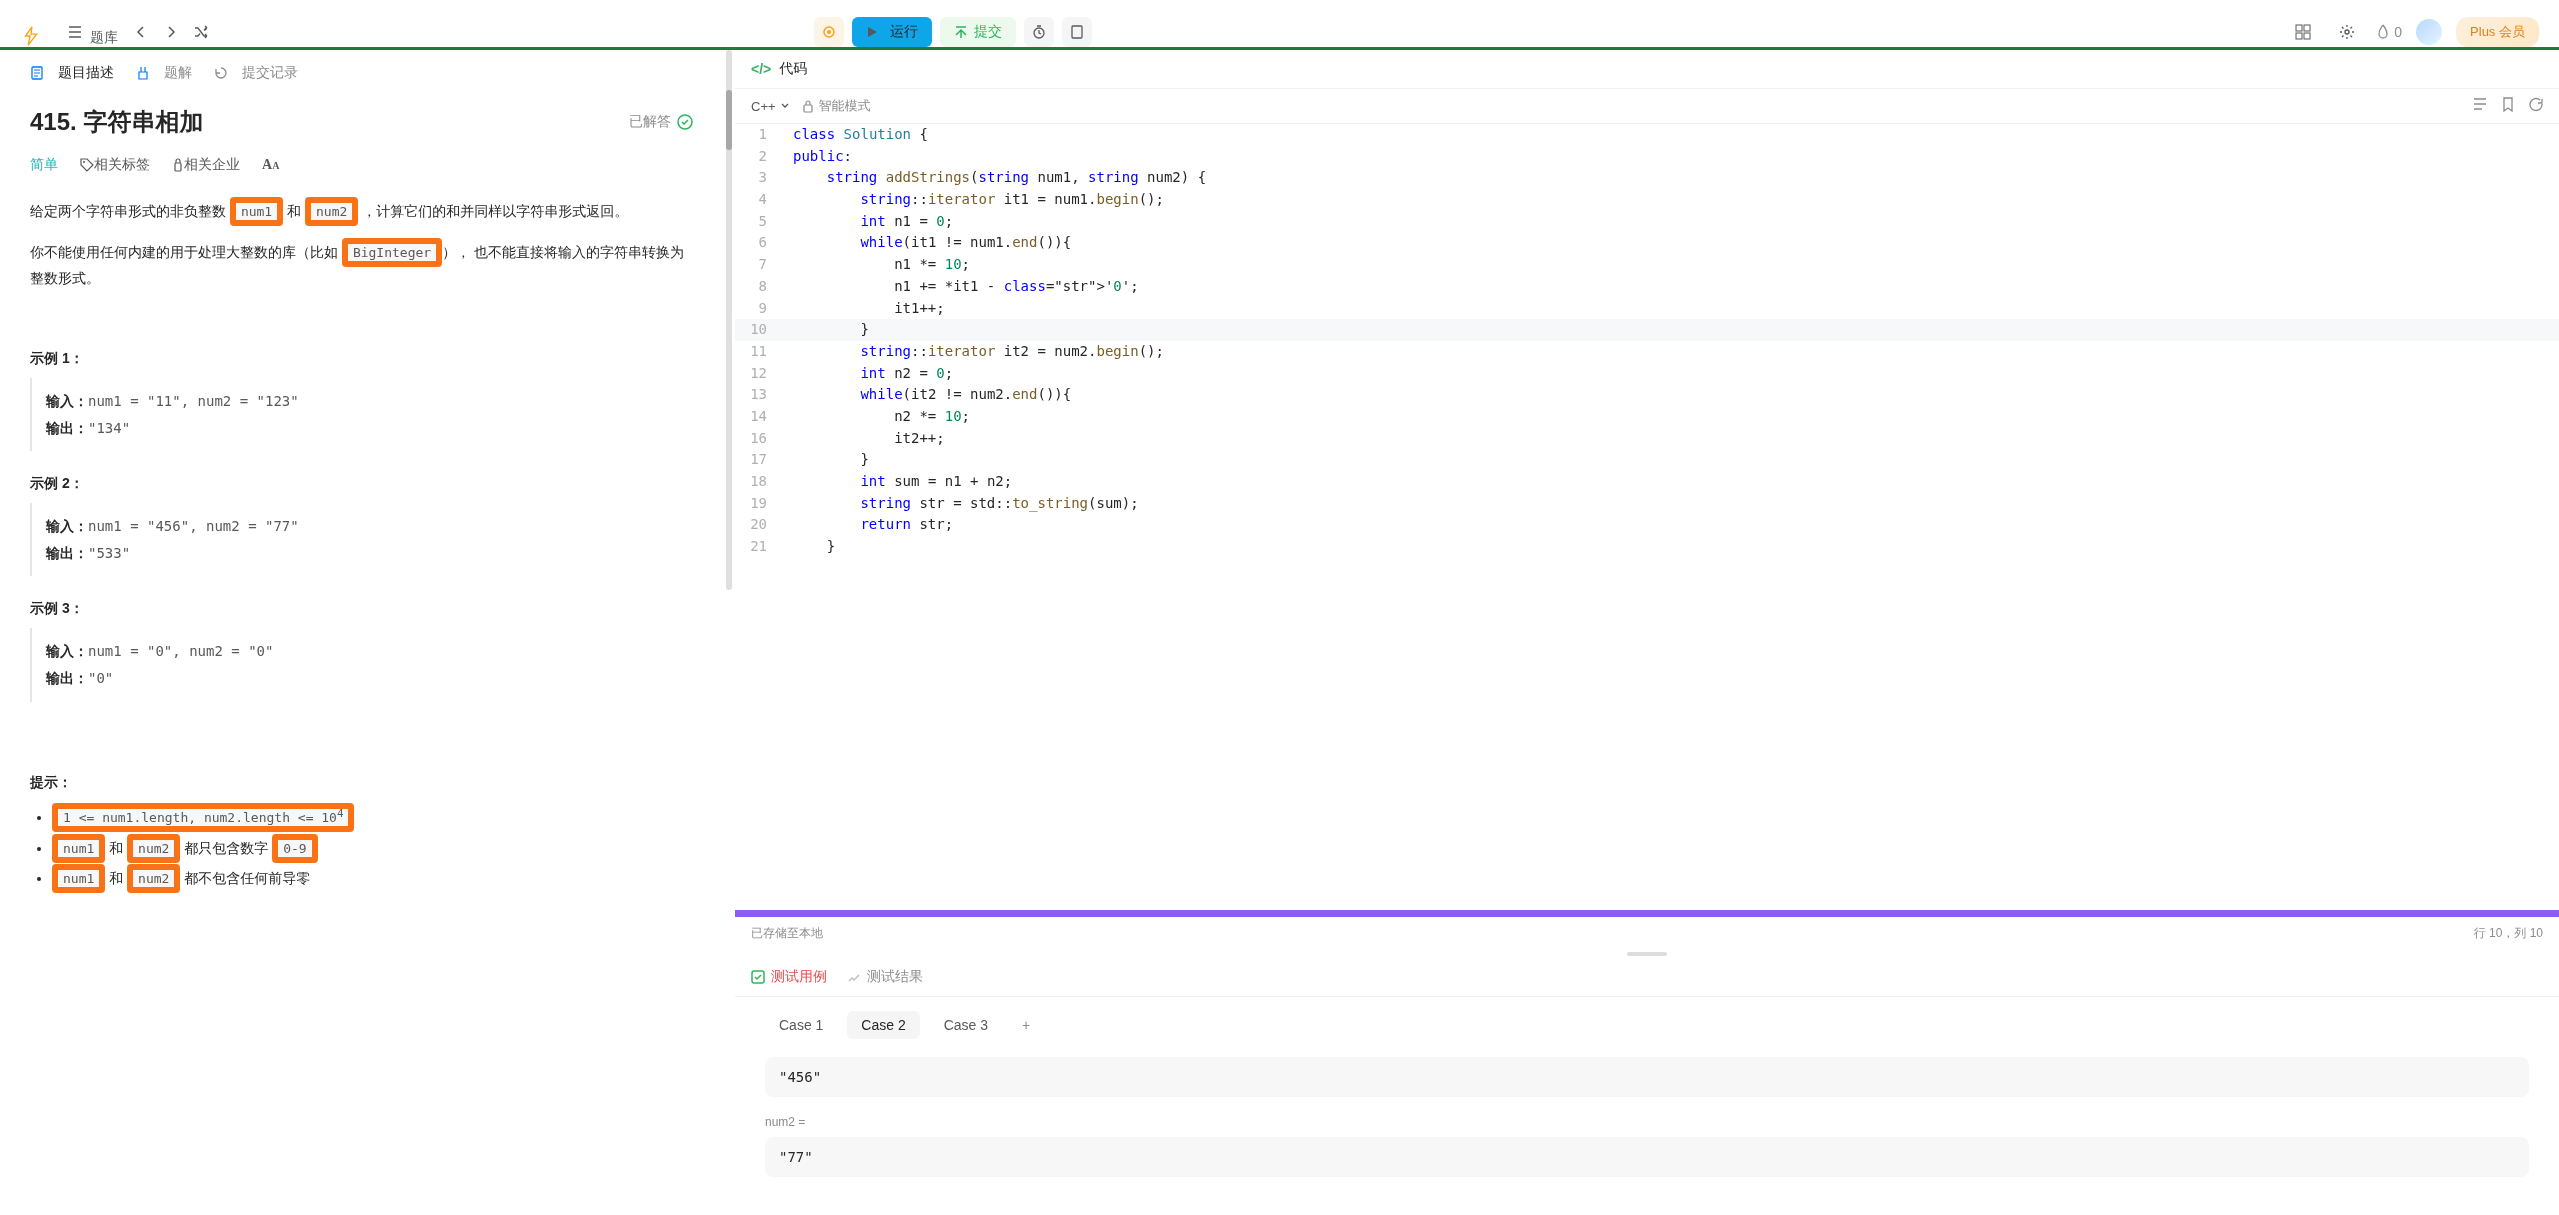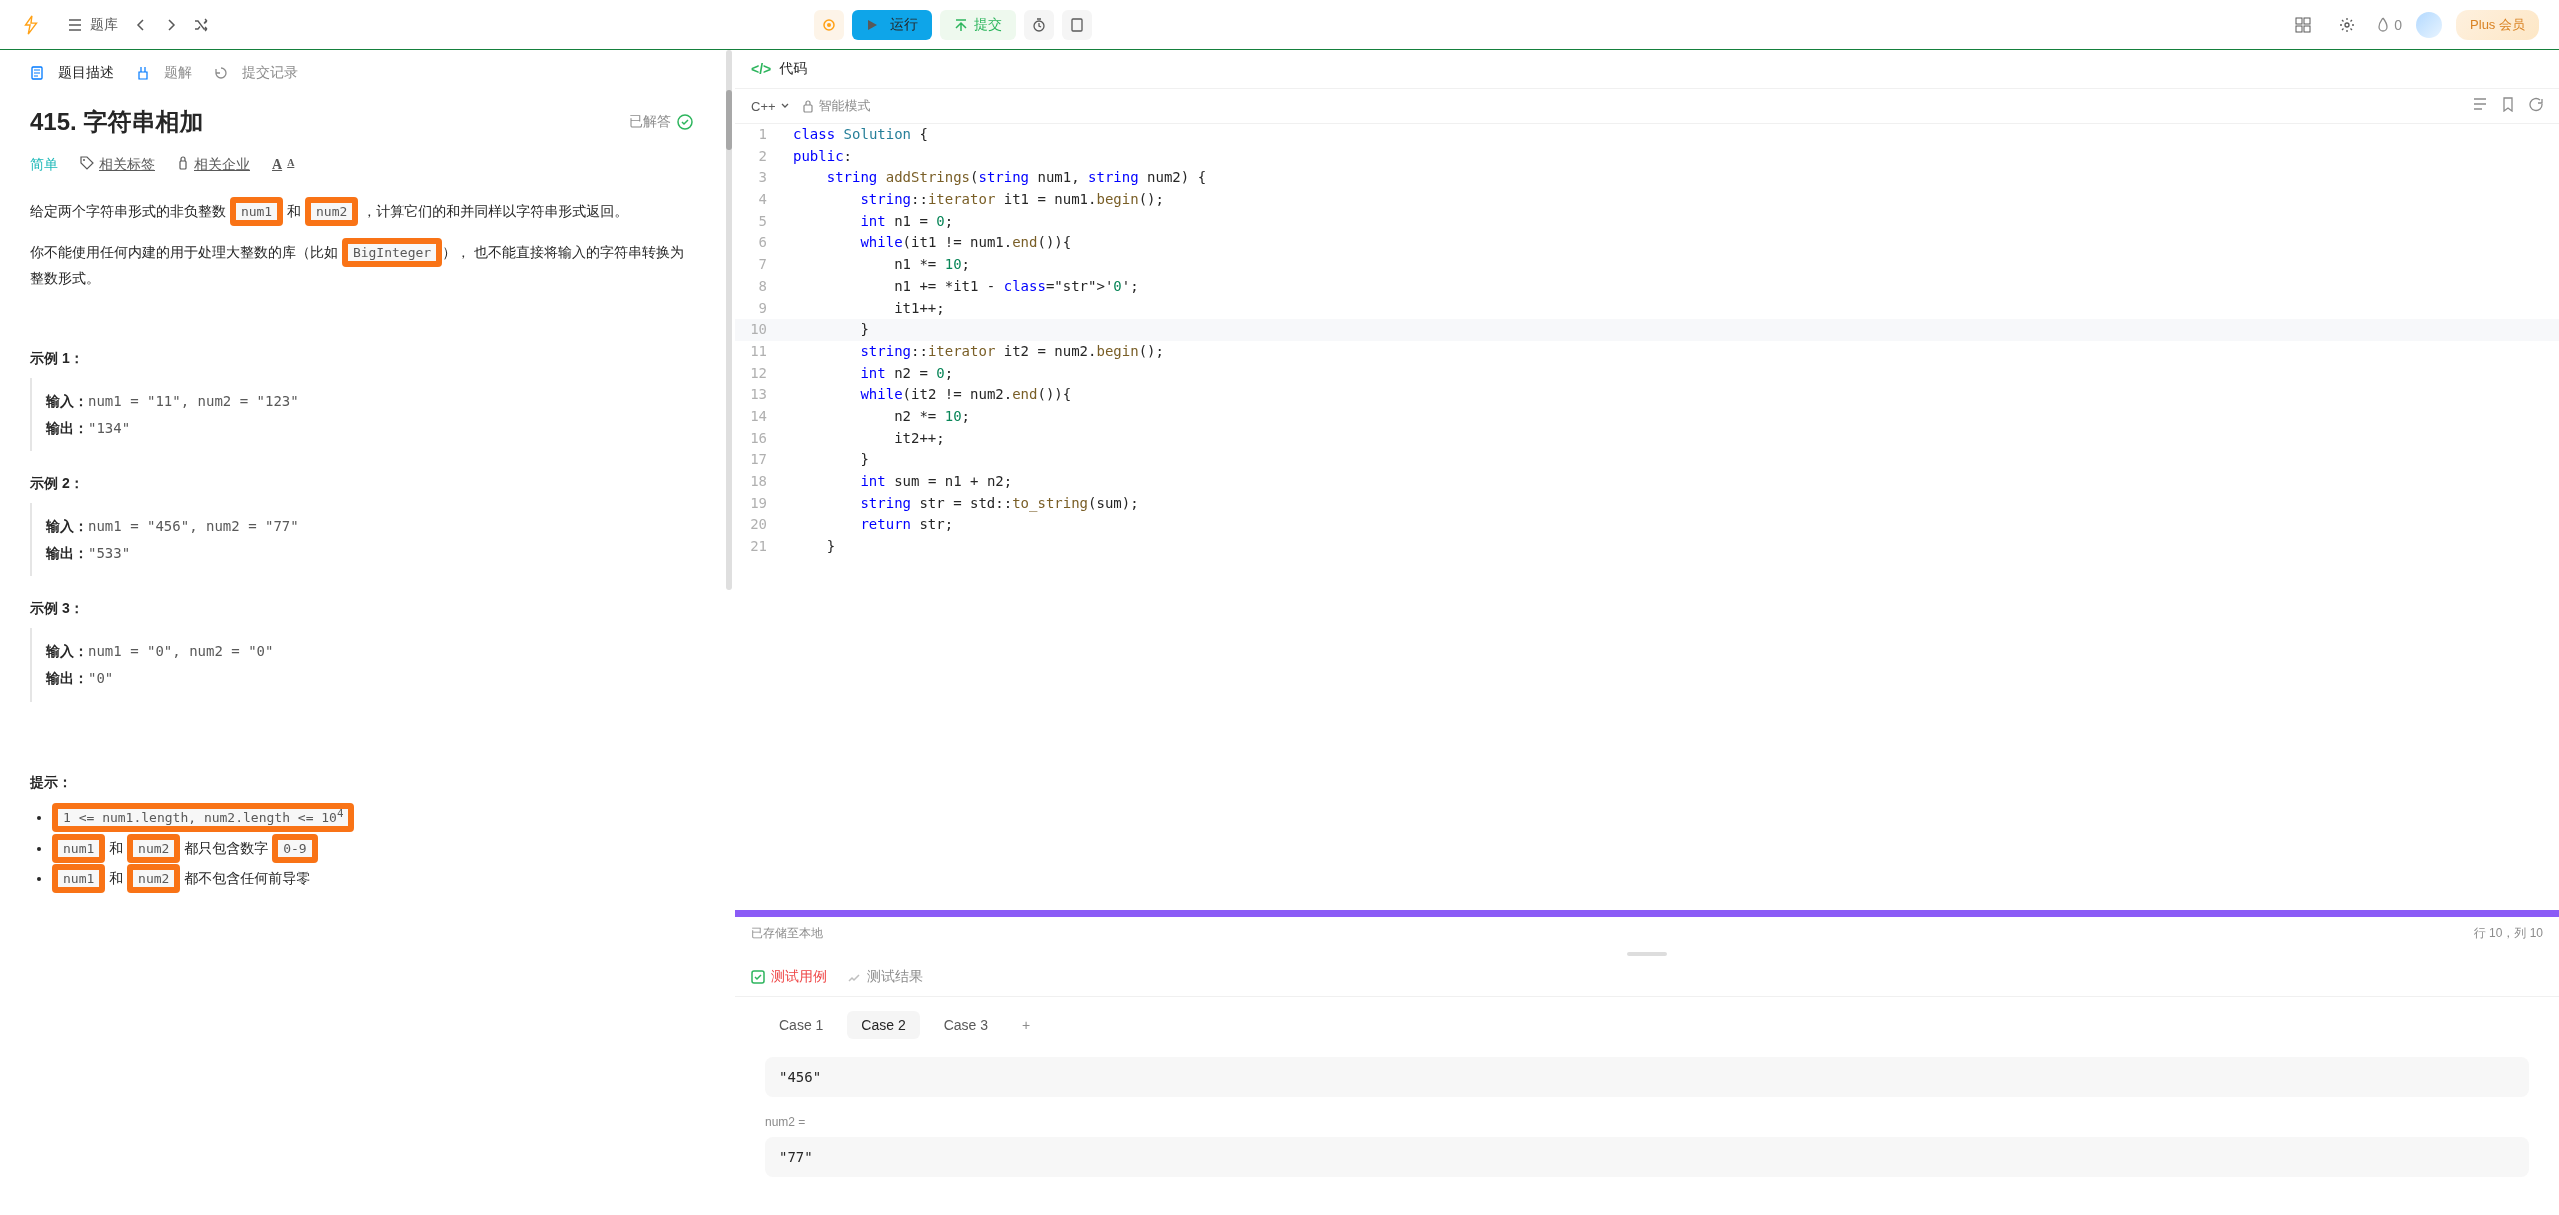--- a/index.html
+++ b/index.html
@@ -1,38 +1,38 @@
 <!DOCTYPE html>
 <html><head>
 <meta charset="utf-8">
 <style>
 * { box-sizing: border-box; margin: 0; padding: 0; }
 body { font-family: -apple-system, BlinkMacSystemFont, "Segoe UI", sans-serif; font-size: 14px; color: #262626; background: #fff; overflow: hidden; }
-.topbar { display: flex; align-items: center; height: 50px; padding: 0 20px; border-bottom: 1px solid #15803d; }
+.topbar { display: flex; align-items: flex-end; height: 50px; padding: 0 20px; border-bottom: 3px solid #15803d; }
 .logo { width: 22px; height: 22px; margin-right: 18px; }
 .nav-item { display: flex; align-items: center; gap: 6px; color: #595959; cursor: pointer; font-size: 14px; }
 .icon-btn { width: 30px; height: 30px; display: flex; align-items: center; justify-content: center; border-radius: 6px; cursor: pointer; color: #595959; }
 .topbar-center { display: flex; gap: 8px; margin-left: auto; margin-right: auto; align-items: center; }
 .topbar-center .debug-btn { background: #fdf4e8; }
 .run-btn { display: flex; align-items: center; gap: 12px; background: #0ea5e9; padding: 6px 14px; border-radius: 6px; cursor: pointer; font-size: 14px; }
 .submit-btn { display: flex; align-items: center; gap: 6px; background: #eef9ee; color: #2db55d; padding: 6px 14px; border-radius: 6px; cursor: pointer; font-size: 14px; }
 .topbar-right { margin-left: auto; display: flex; align-items: center; gap: 14px; }
 .fire { display: flex; align-items: center; gap: 4px; color: #8c8c8c; }
 .plus-btn { background: linear-gradient(135deg, #fef0de, #fde7c6); color: #d98222; padding: 6px 14px; border-radius: 12px; cursor: pointer; font-size: 13px; }
 .main { display: flex; height: calc(100vh - 50px); }
 .left-panel { width: 723px; padding: 0 30px 20px 30px; overflow-y: auto; position: relative; }
 .tabs { display: flex; gap: 22px; padding: 14px 0; align-items: center; }
 .tab { display: flex; align-items: center; gap: 14px; color: #8c8c8c; cursor: pointer; font-size: 14px; }
 .tab.active { color: #262626; }
 .tab-icon { width: 14px; height: 14px; }
 .problem-title { font-size: 24px; font-weight: 600; margin: 10px 0 18px 0; display: flex; align-items: center; }
 .solved { margin-left: auto; color: #8c8c8c; font-size: 14px; display: flex; align-items: center; gap: 6px; font-weight: normal; }
 .meta-row { display: flex; gap: 22px; align-items: center; margin-bottom: 24px; font-size: 14px; }
 .easy { color: #1cb8b8; }
-.meta-item { color: #595959; display: flex; align-items: flex-start; gap: 5px; cursor: pointer; text-decoration: underline; }
+.meta-item { color: #595959; display: flex; align-items: center; cursor: pointer; }
 .desc { line-height: 1.9; margin-bottom: 14px; font-size: 14px; }
 .code-inline { font-family: Consolas, Monaco, monospace; background: #f7f7f7; border: 6px solid #f97316; padding: 1px 5px; border-radius: 4px; font-size: 13px; color: #595959; }
 .example-title { font-weight: 600; margin: 24px 0 10px 0; }
 .example-block { border-left: 2px solid #e5e5e5; padding: 10px 0 10px 14px; margin-bottom: 8px; font-size: 14px; line-height: 1.9; }
 .example-block b { font-weight: 600; }
 .hint-list { list-style: disc; padding-left: 22px; line-height: 2.2; margin-top: 10px; }
 .splitter { width: 12px; background: #fff; position: relative; display: flex; justify-content: center; }
 .splitter-handle { width: 6px; height: 100%; background: #dfdfdf; border-radius: 3px; position: absolute; top: 0; }
 .splitter-grip { width: 6px; height: 60px; background: #a8a8a8; border-radius: 3px; position: absolute; top: 40px; }
 .right-panel { flex: 1; display: flex; flex-direction: column; overflow: hidden; }

